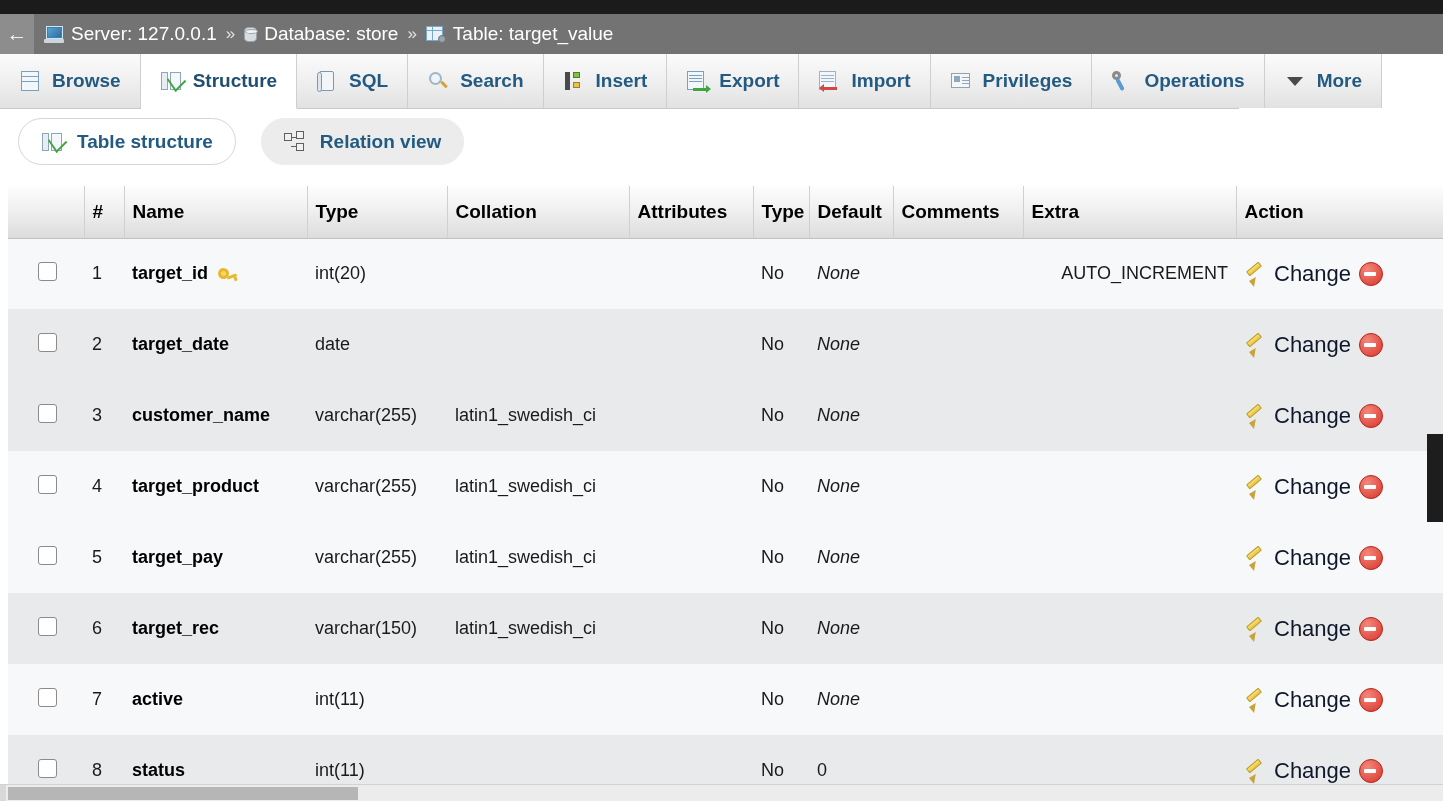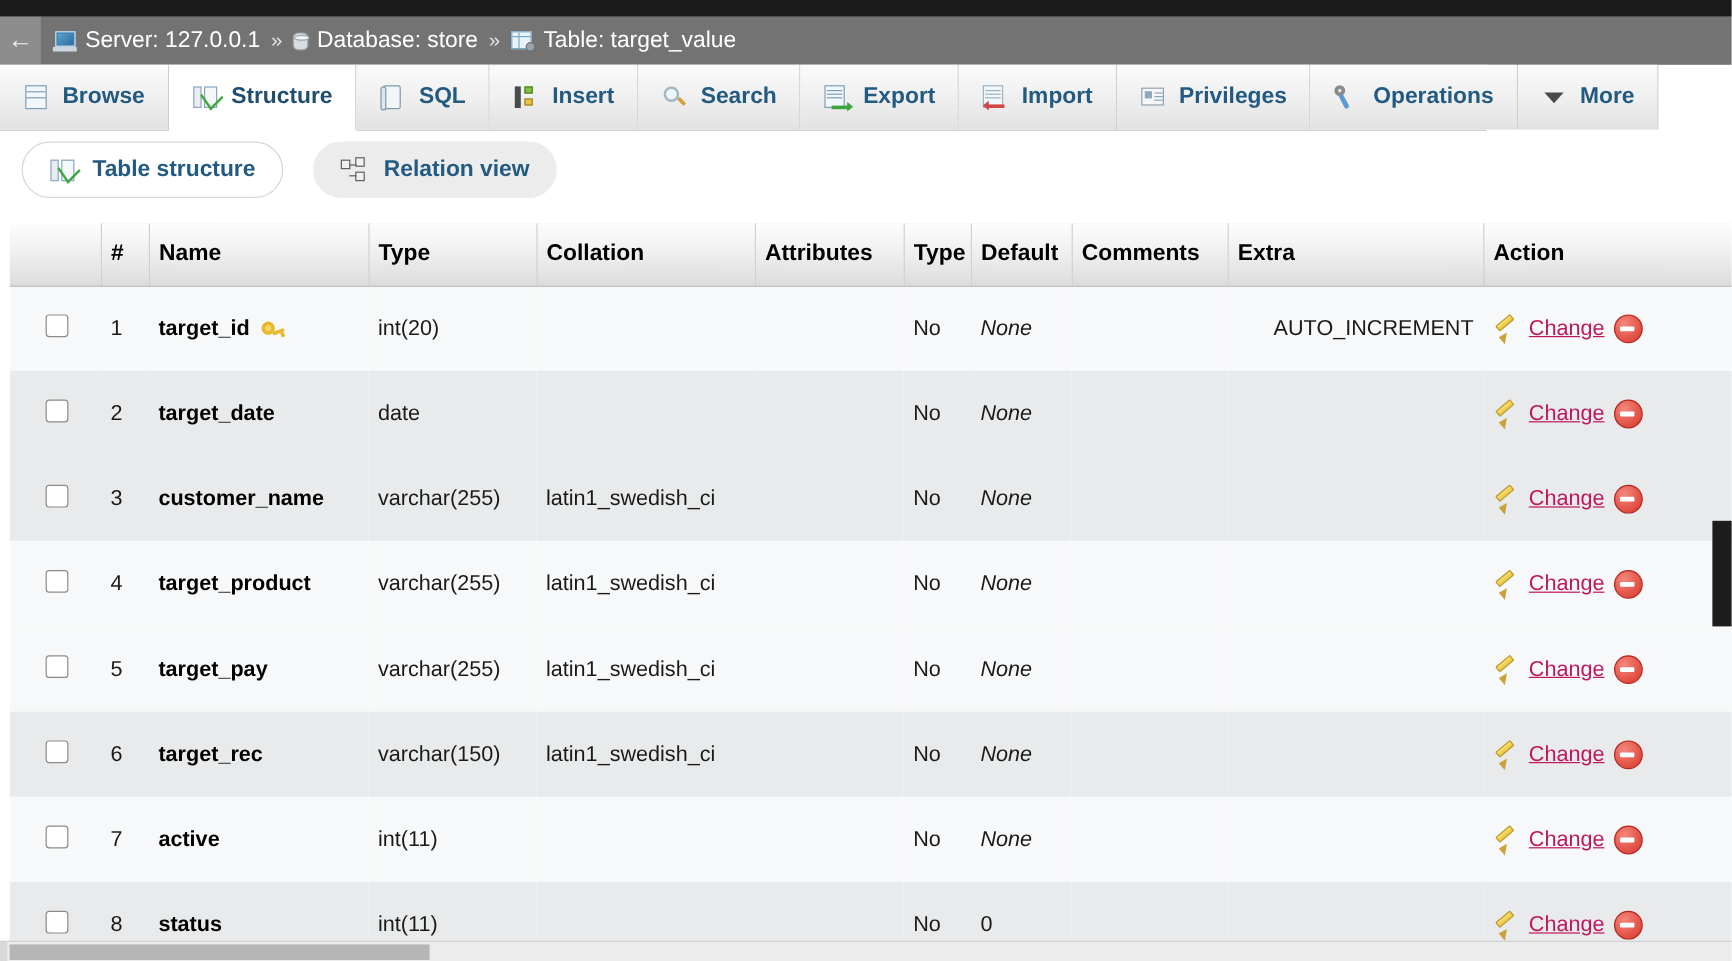--- a/index.html
+++ b/index.html
@@ -299,21 +299,21 @@
     background:#e7b82e; border-radius:1px; transform: rotate(-20deg);
   }
   .key-icon .kb:after {
     content:""; position:absolute; right:1px; top:3px; width:3px; height:4px; background:#e7b82e;
   }
 
   
   .action-cell { display: flex; align-items: center; gap: 8px; }
   .act-link {
     display: flex; align-items: center; gap: 9px;
-    color: #be185d; font-size: 18px; cursor: pointer; text-decoration: underline;
+    color: #0f172a; font-size: 22px; cursor: pointer;
   }
   .pencil-icon { width: 21px; height: 19px; position: relative; display:inline-block; }
   .pencil-icon .body {
     position:absolute; left:2px; top:2px; width:16px; height:6px;
     background: linear-gradient(to bottom,#fbe27a,#e9c23d);
     border:1px solid #b99a28; box-sizing:border-box;
     transform: rotate(-40deg); transform-origin: center;
     border-radius:1px;
   }
   .pencil-icon .tip {
@@ -400,33 +400,33 @@
       </span>
     <span>Structure</span>
   </div>
   <div class="tab">
     <span class="ti ti-sql">
         <span class="doc"></span>
       </span>
     <span>SQL</span>
   </div>
   <div class="tab">
+    <span class="ti ti-search">
+        <span class="ring"></span>
+        <span class="hnd"></span>
+      </span>
+    <span>Search</span>
+  </div>
+  <div class="tab">
     <span class="ti ti-insert">
         <span class="bar"></span>
         <span class="p1"></span>
         <span class="p2"></span>
       </span>
     <span>Insert</span>
-  </div>
-  <div class="tab">
-    <span class="ti ti-search">
-        <span class="ring"></span>
-        <span class="hnd"></span>
-      </span>
-    <span>Search</span>
   </div>
   <div class="tab">
     <span class="ti ti-export">
         <span class="d"></span>
         <span class="ar"></span>
       </span>
     <span>Export</span>
   </div>
   <div class="tab">
     <span class="ti ti-import">

